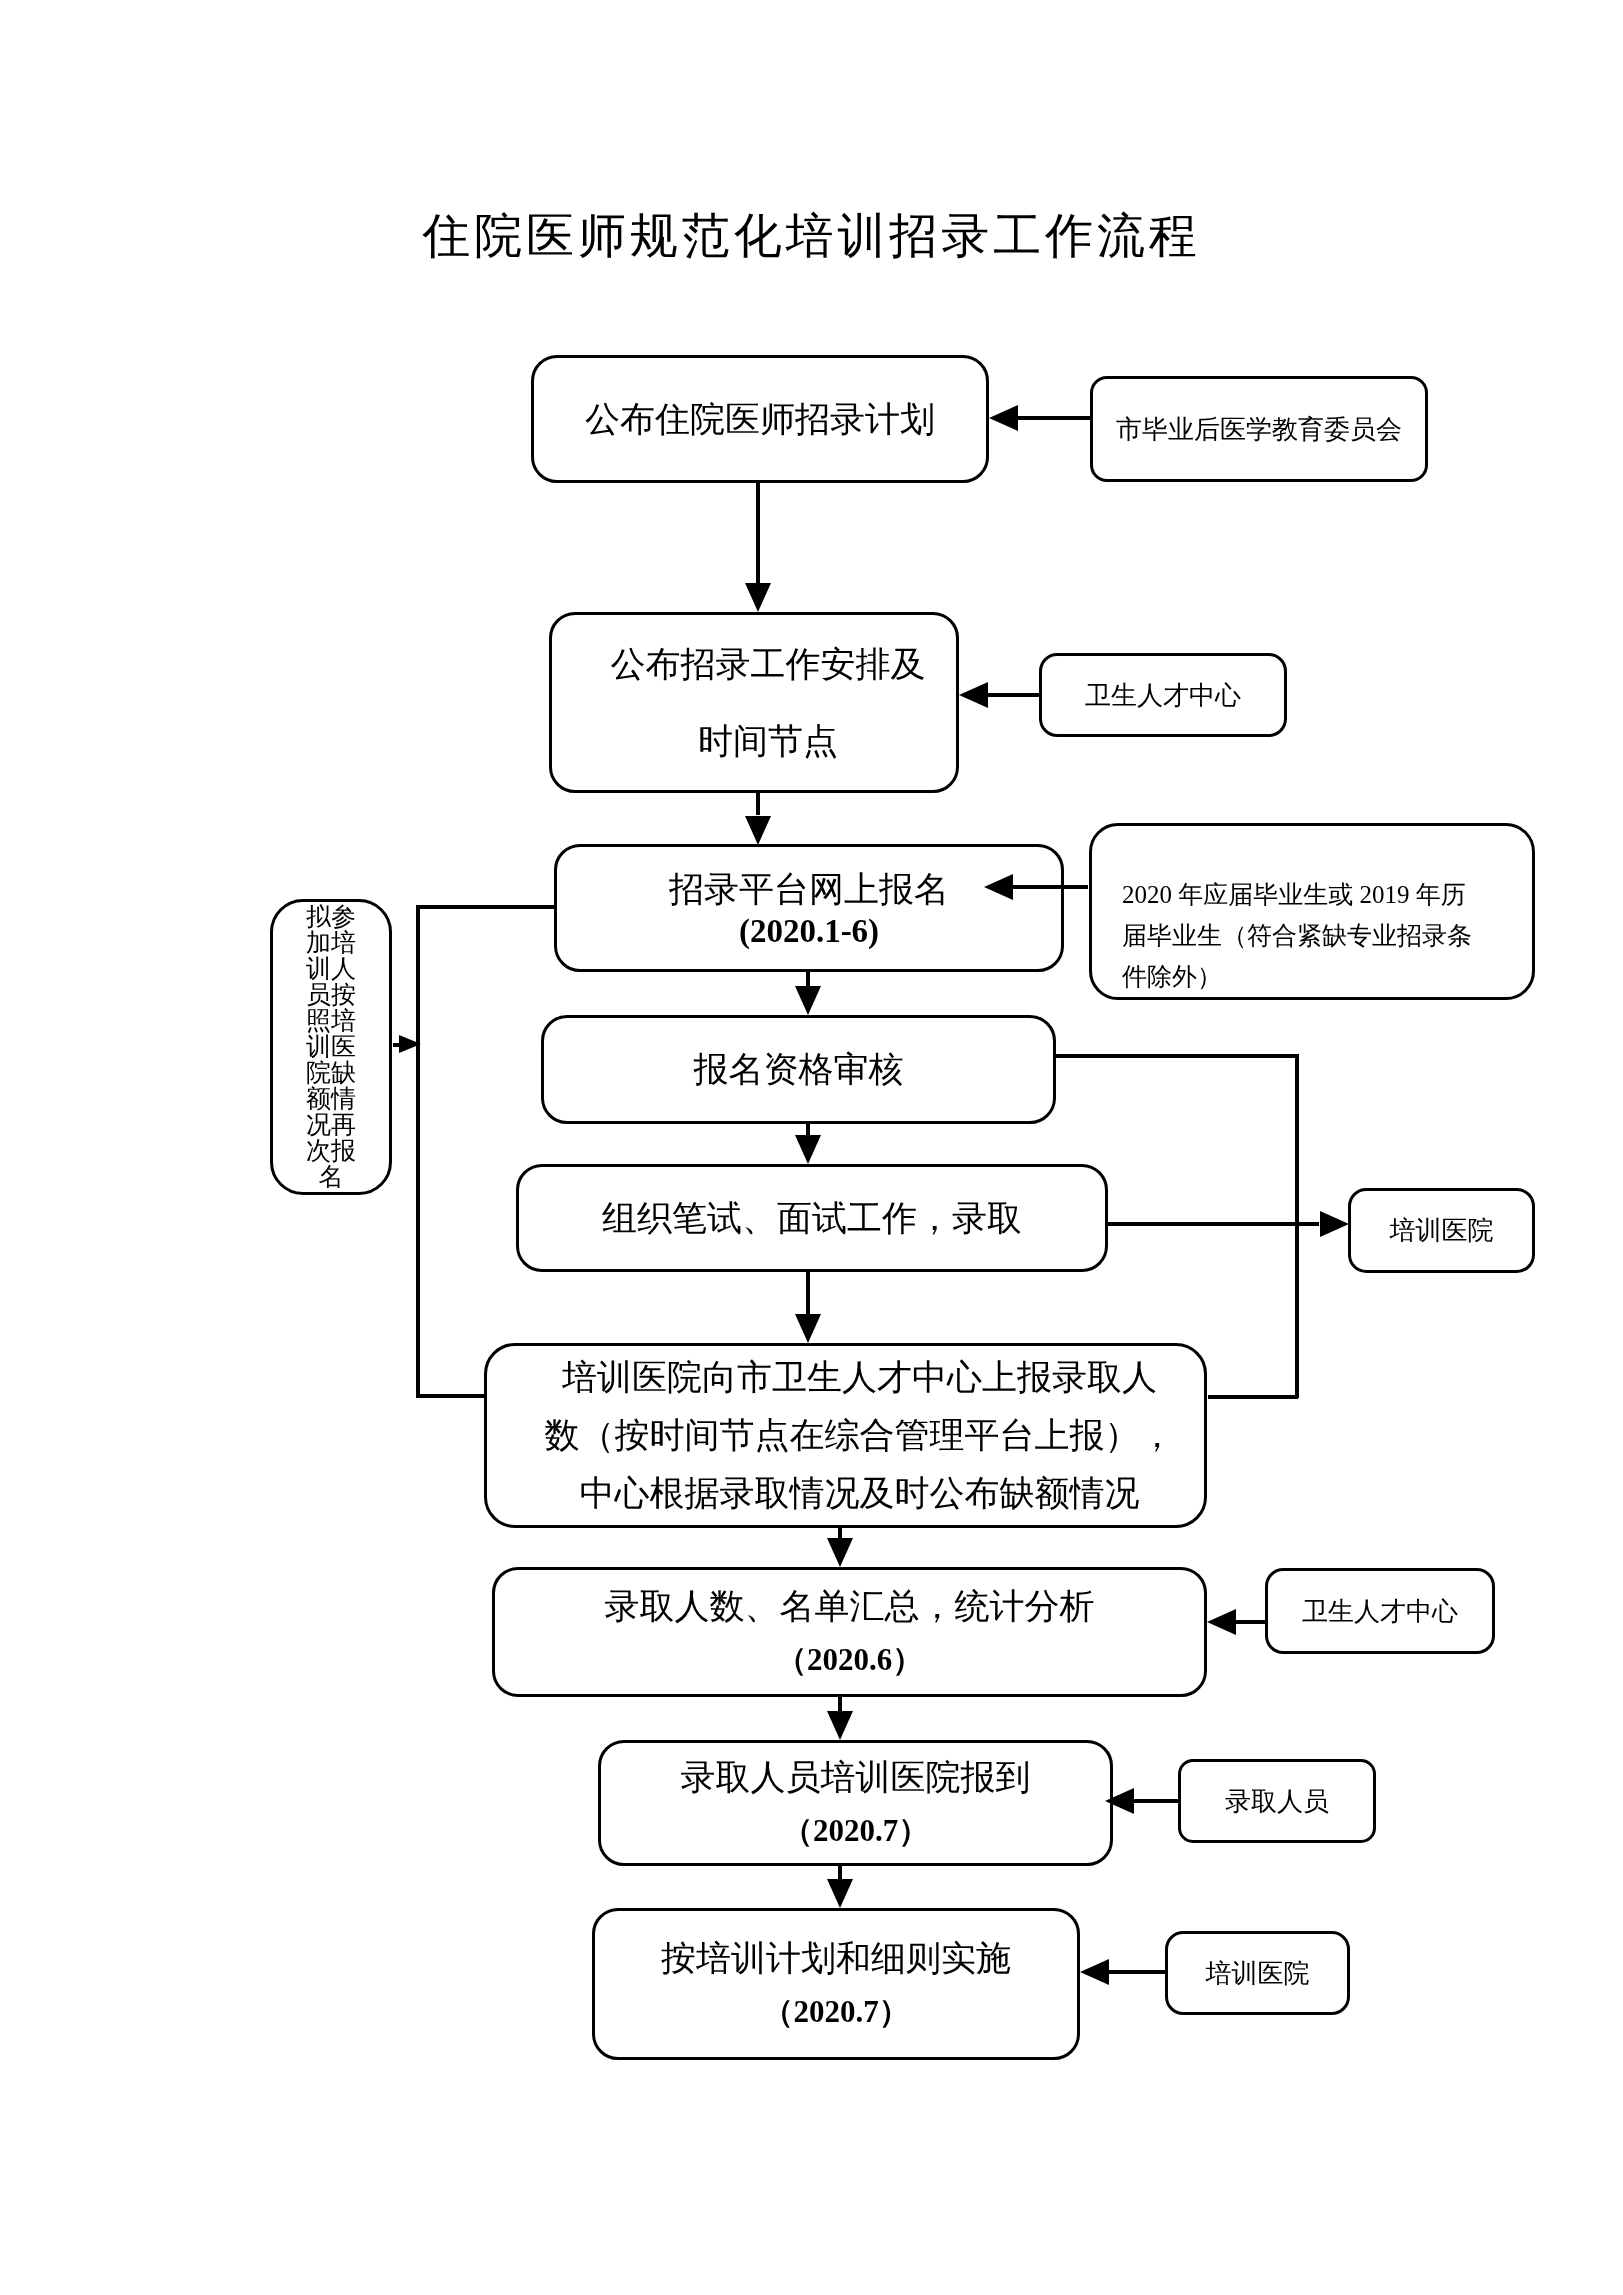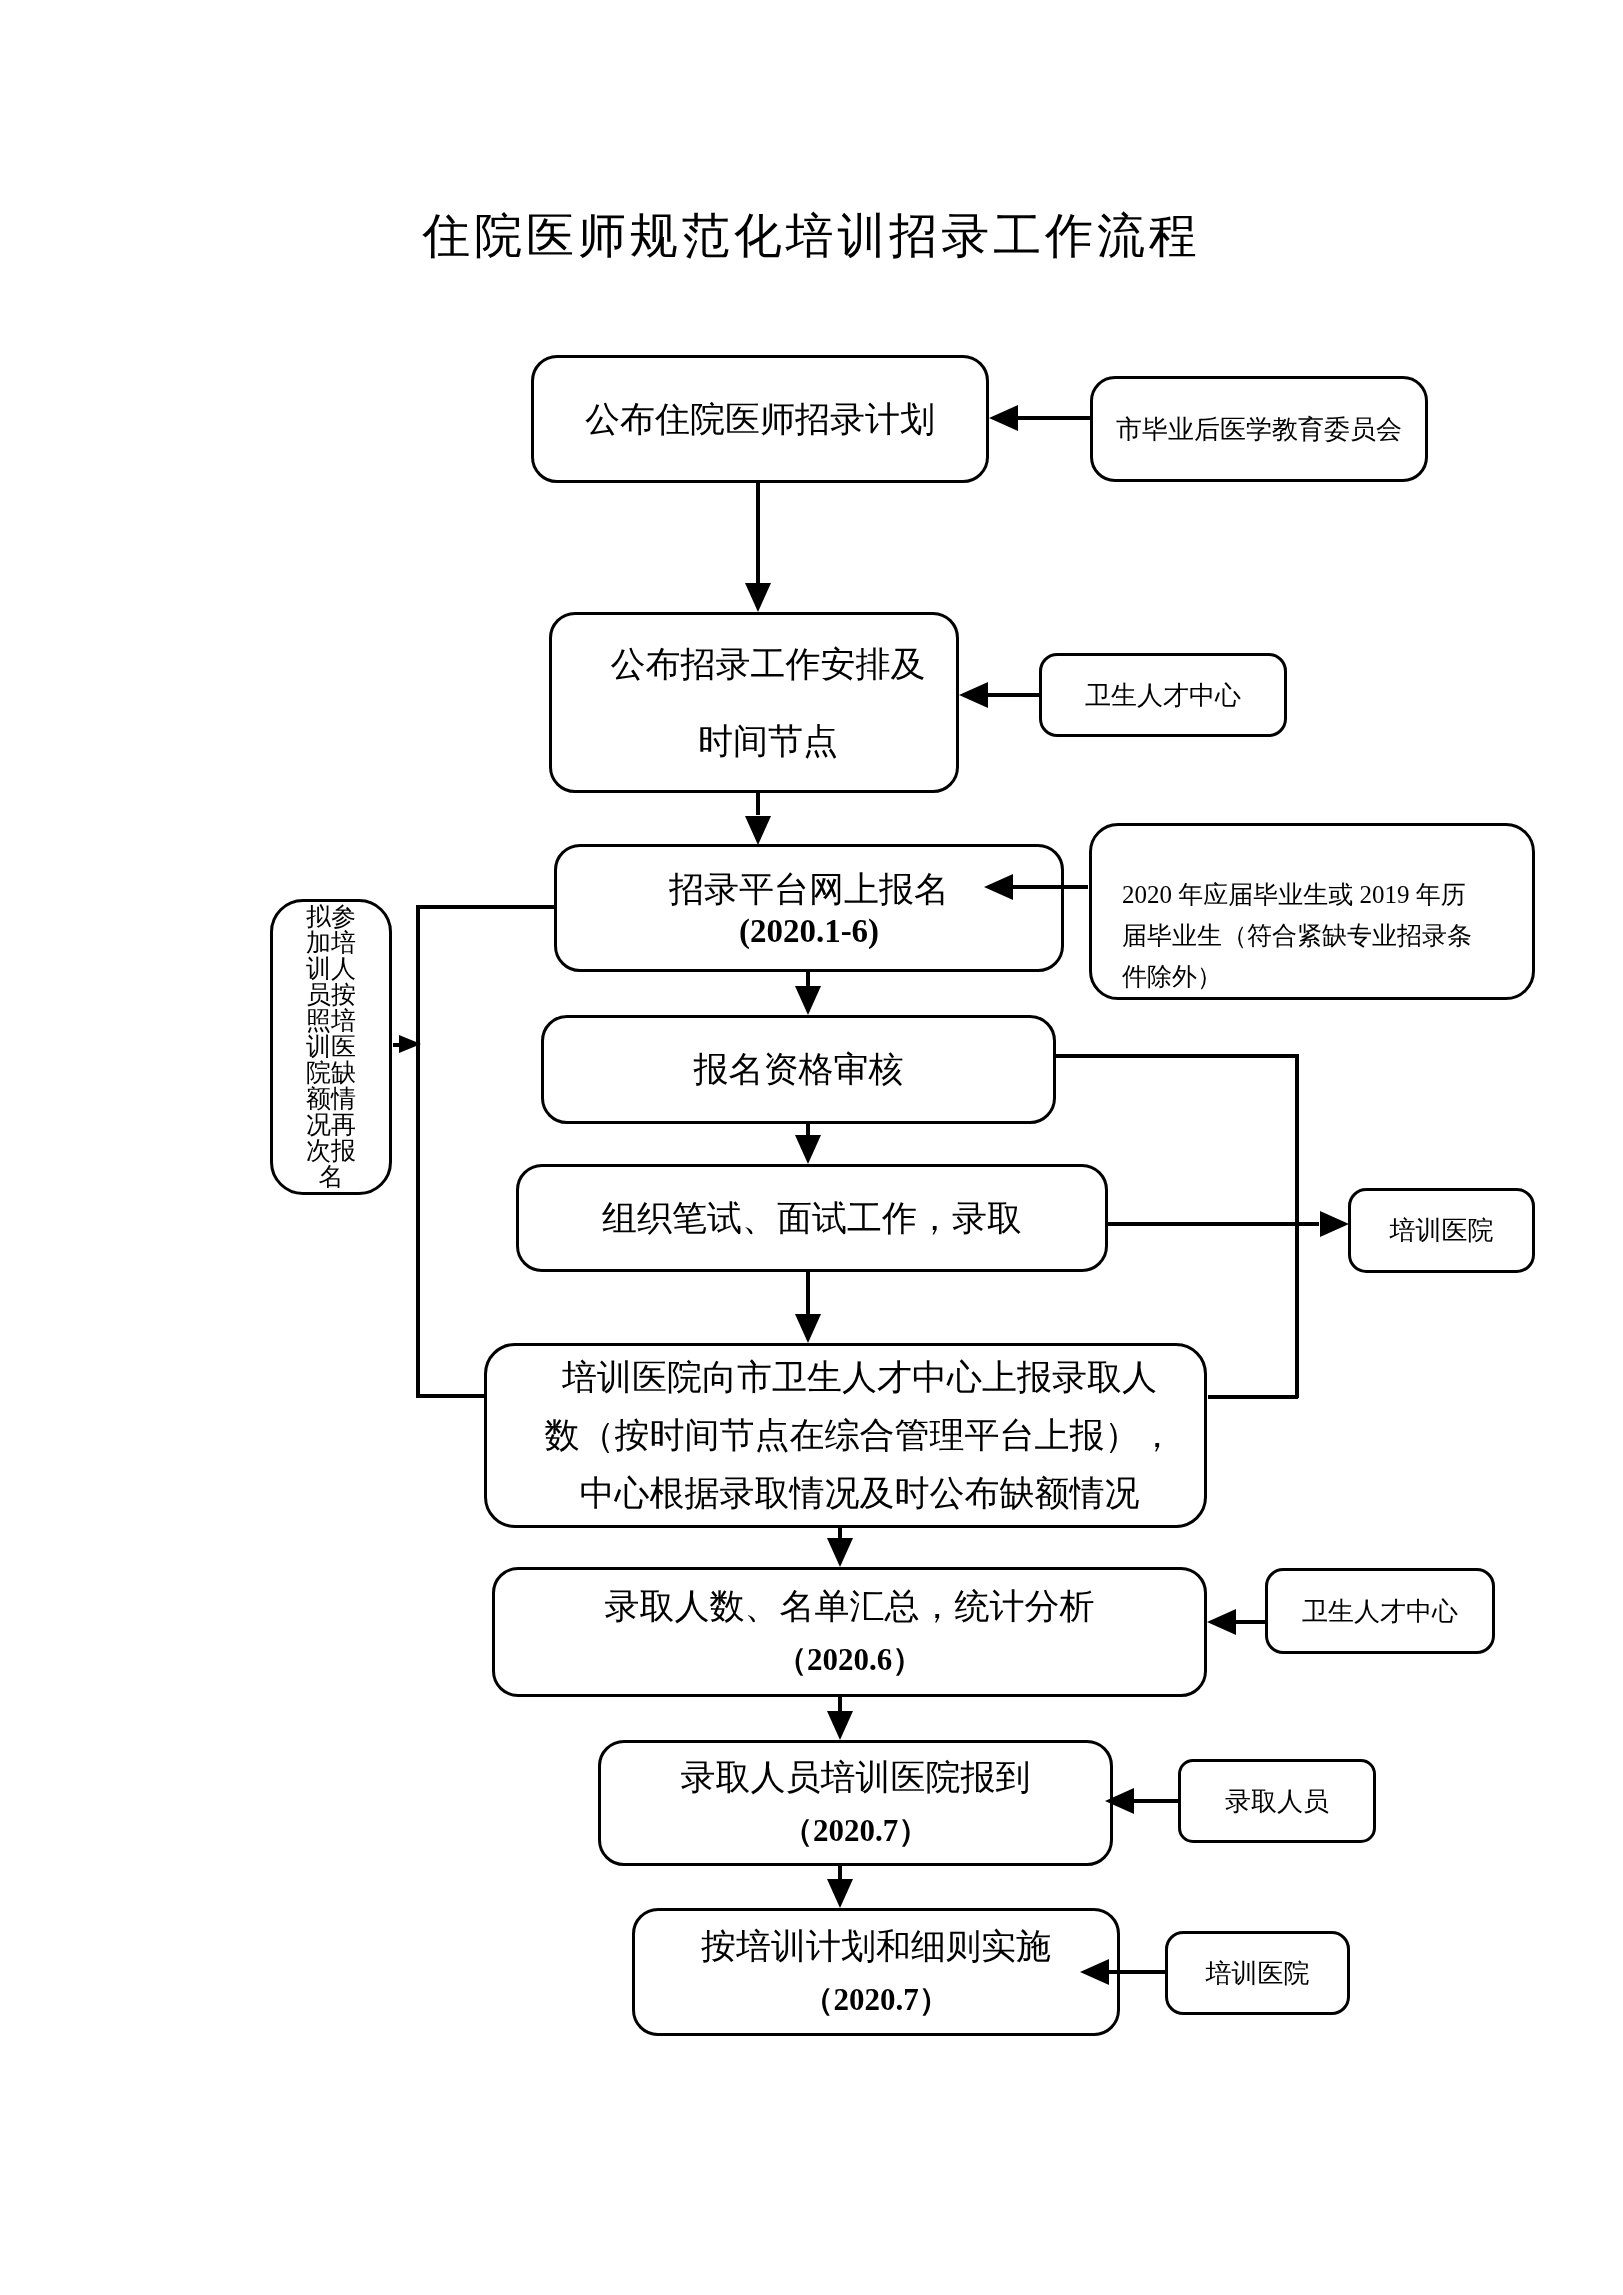--- a/index.html
+++ b/index.html
@@ -123,26 +123,26 @@
   <div class="box gap14" style="left:492px; top:1567px; width:715px; height:130px;">
     <span class="t54">录取人数、名单汇总，统计分析</span>
     <span class="t48b">（2020.6）</span>
   </div>
 
   <div class="box gap14" style="left:598px; top:1740px; width:515px; height:126px;text-align:center;">
     <span class="t54">录取人员培训医院报到</span>
     <span class="t48b">（2020.7）</span>
   </div>
 
-  <div class="box gap14" style="left:592px; top:1908px; width:488px; height:128px;margin-left:40px;">
+  <div class="box gap14" style="left:592px; top:1908px; width:488px; height:152px;">
     <span class="t54">按培训计划和细则实施</span>
     <span class="t48b">（2020.7）</span>
   </div>
 
-  <div class="box t40" style="left:1090px; top:376px; width:338px; height:106px; border-radius:25px;">
+  <div class="box t40" style="left:1090px; top:376px; width:338px; height:106px; border-radius:17px;">
     <span>市毕业后医学教育委员会</span>
   </div>
 
   <div class="box t40" style="left:1039px; top:653px; width:248px; height:84px; border-radius:18.3px;">
     <span>卫生人才中心</span>
   </div>
 
   <div class="box t38 prelines lh63" style="left:1089px; top:823px; width:446px; height:177px; align-items:flex-start; justify-content:flex-end; text-align:left; padding-left:30px; border-radius:29px;">
     <span>2020 年应届毕业生或 2019 年历
 届毕业生（符合紧缺专业招录条

